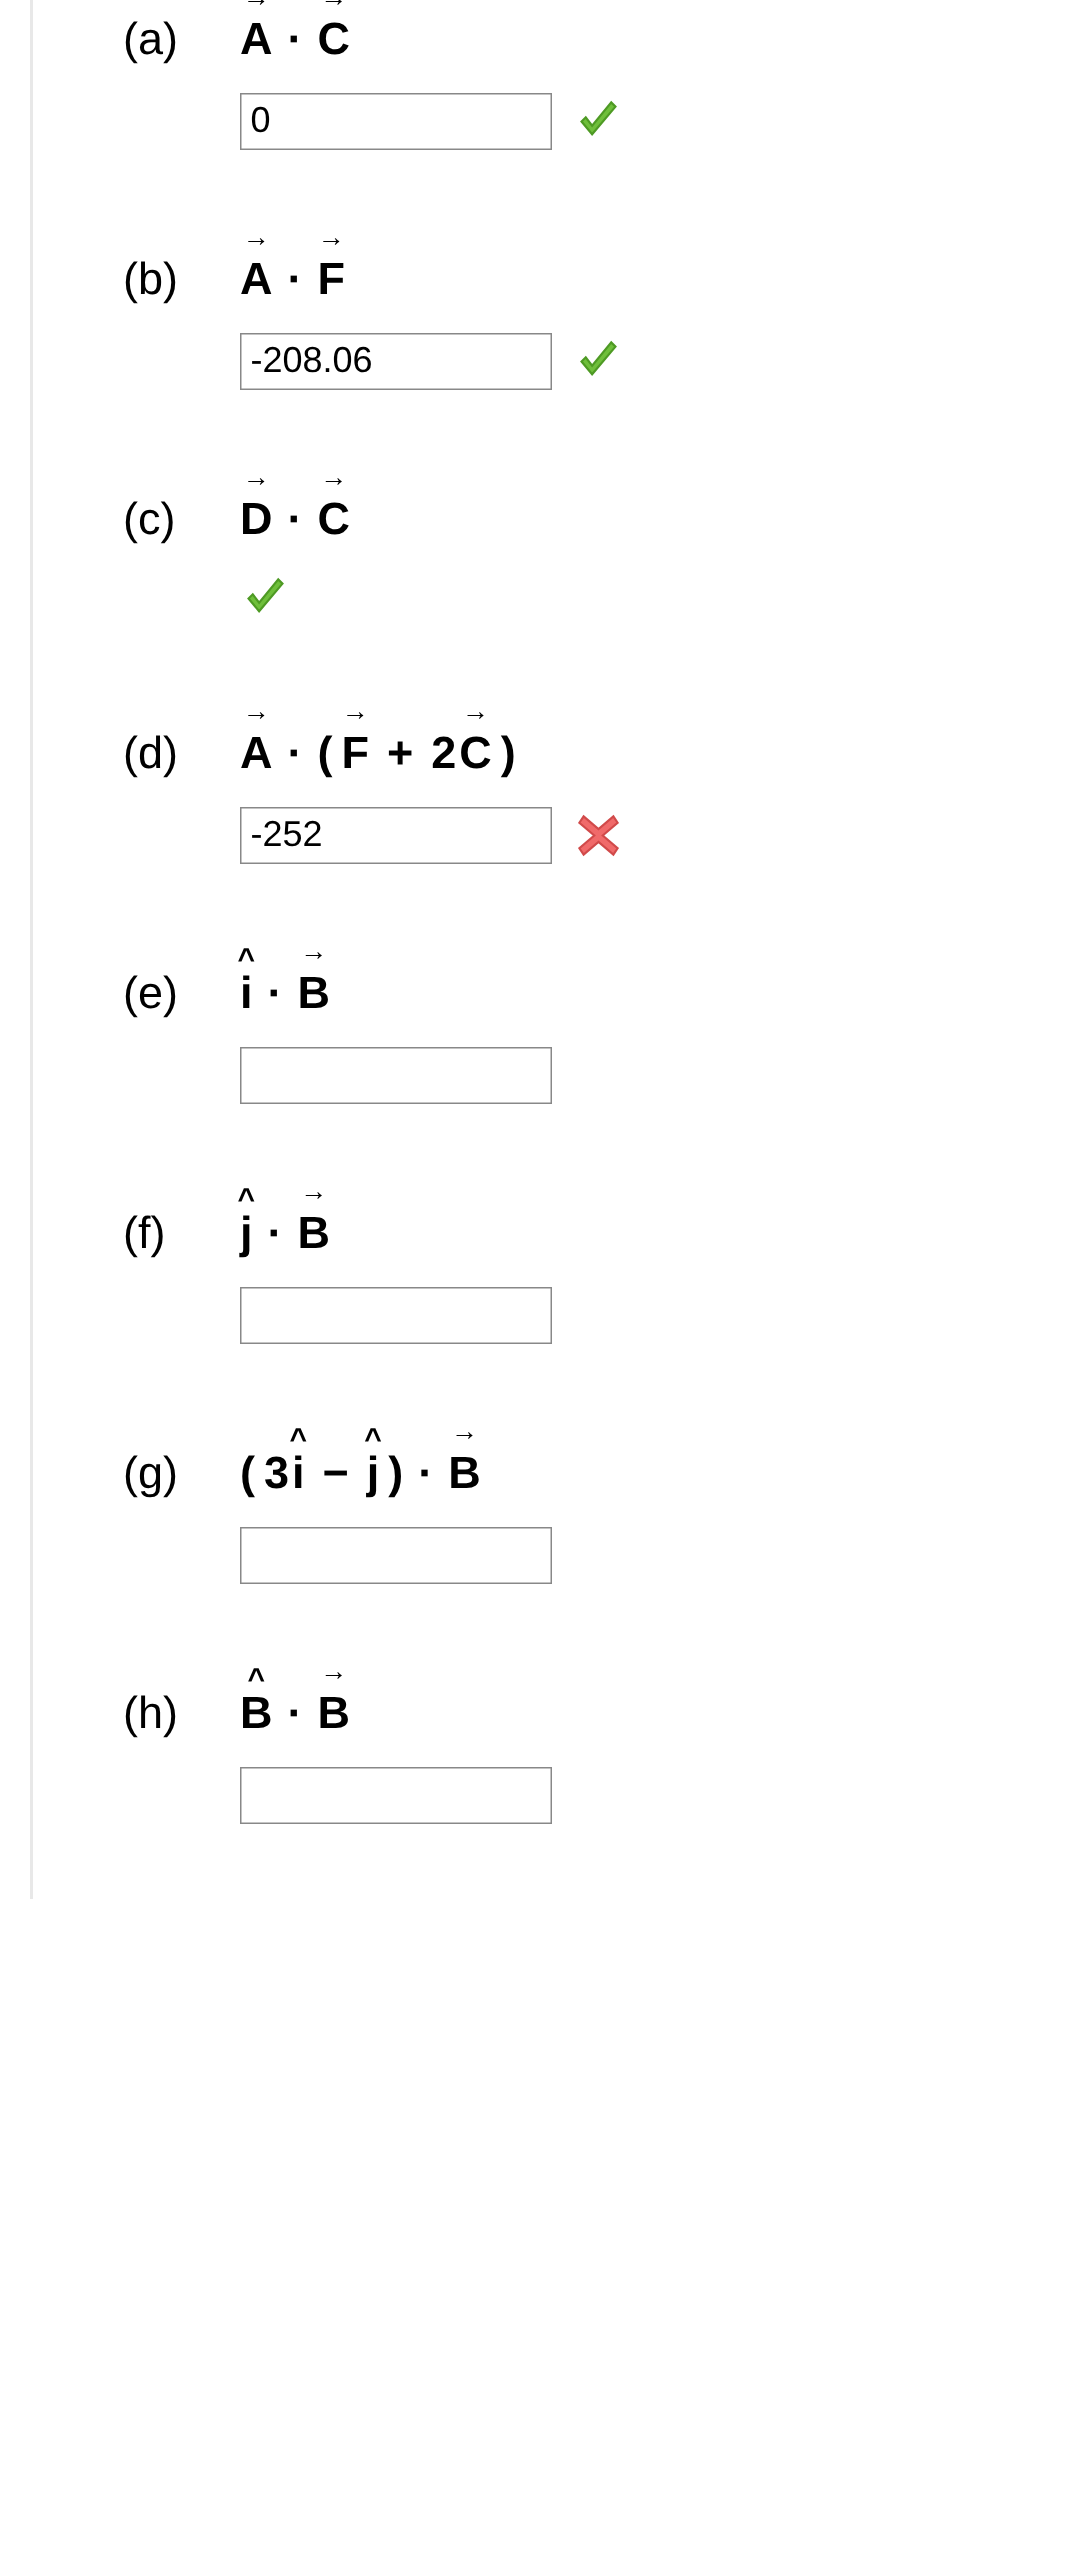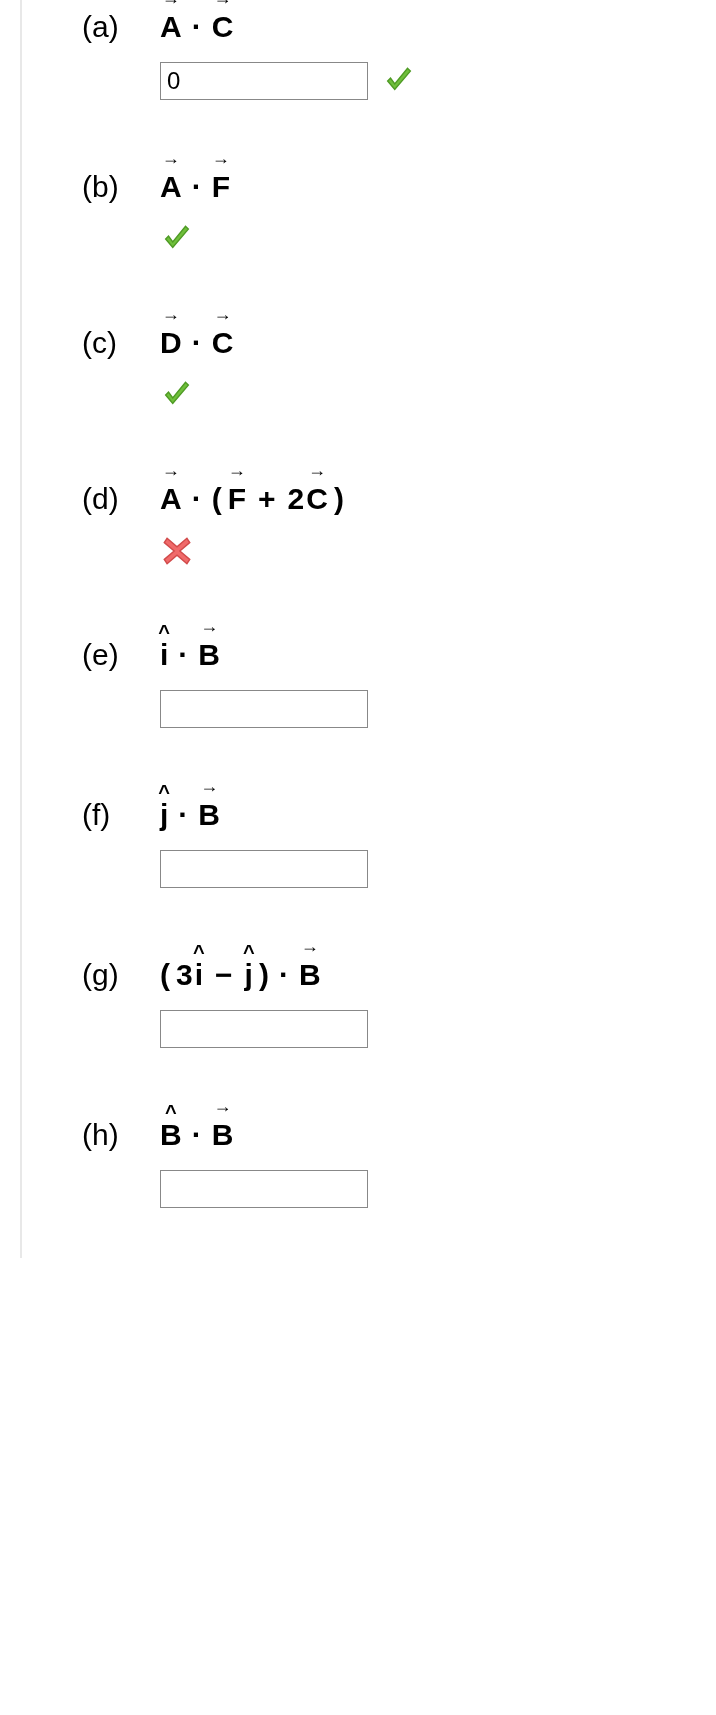--- a/index.html
+++ b/index.html
@@ -115,20 +115,21 @@
   <div class="question">
     <div class="q-row">
       <span class="q-label">(b)</span>
       <span class="expr">
         <span class="vec"><span class="arrow">→</span><span>A</span></span>
         <span class="dot">·</span>
         <span class="vec"><span class="arrow">→</span><span>F</span></span>
       </span>
     </div>
     <div class="answer-row">
+      <input class="answer-input" type="text" value="-208.06" style="">
       <svg class="icon" viewBox="0 0 24 24">
           <path fill="#6fbf3b" stroke="#4e9a24" stroke-width="1" d="M20 5 L9 18 L4 12 L6 10 L9 14 L18 3 Z"></path>
         </svg>
     </div>
   </div>
 
   <div class="question">
     <div class="q-row">
       <span class="q-label">(c)</span>
       <span class="expr">
@@ -152,20 +153,21 @@
         <span class="dot">·</span>
         <span>(</span>
         <span class="vec"><span class="arrow">→</span><span>F</span></span>
         <span style="padding:0 6px;">+</span>
         <span>2</span>
         <span class="vec" style="margin-left:-4px;"><span class="arrow">→</span><span>C</span></span>
         <span>)</span>
       </span>
     </div>
     <div class="answer-row">
+      <input class="answer-input" type="text" value="-252" style="">
       <svg class="icon" viewBox="0 0 24 24">
           <path fill="#f06a6a" stroke="#d14a4a" stroke-width="1" d="M5 3 L12 9 L19 3 L21 6 L14 12 L21 18 L19 21 L12 15 L5 21 L3 18 L10 12 L3 6 Z"></path>
         </svg>
     </div>
   </div>
 
   <div class="question">
     <div class="q-row">
       <span class="q-label">(e)</span>
       <span class="expr">

